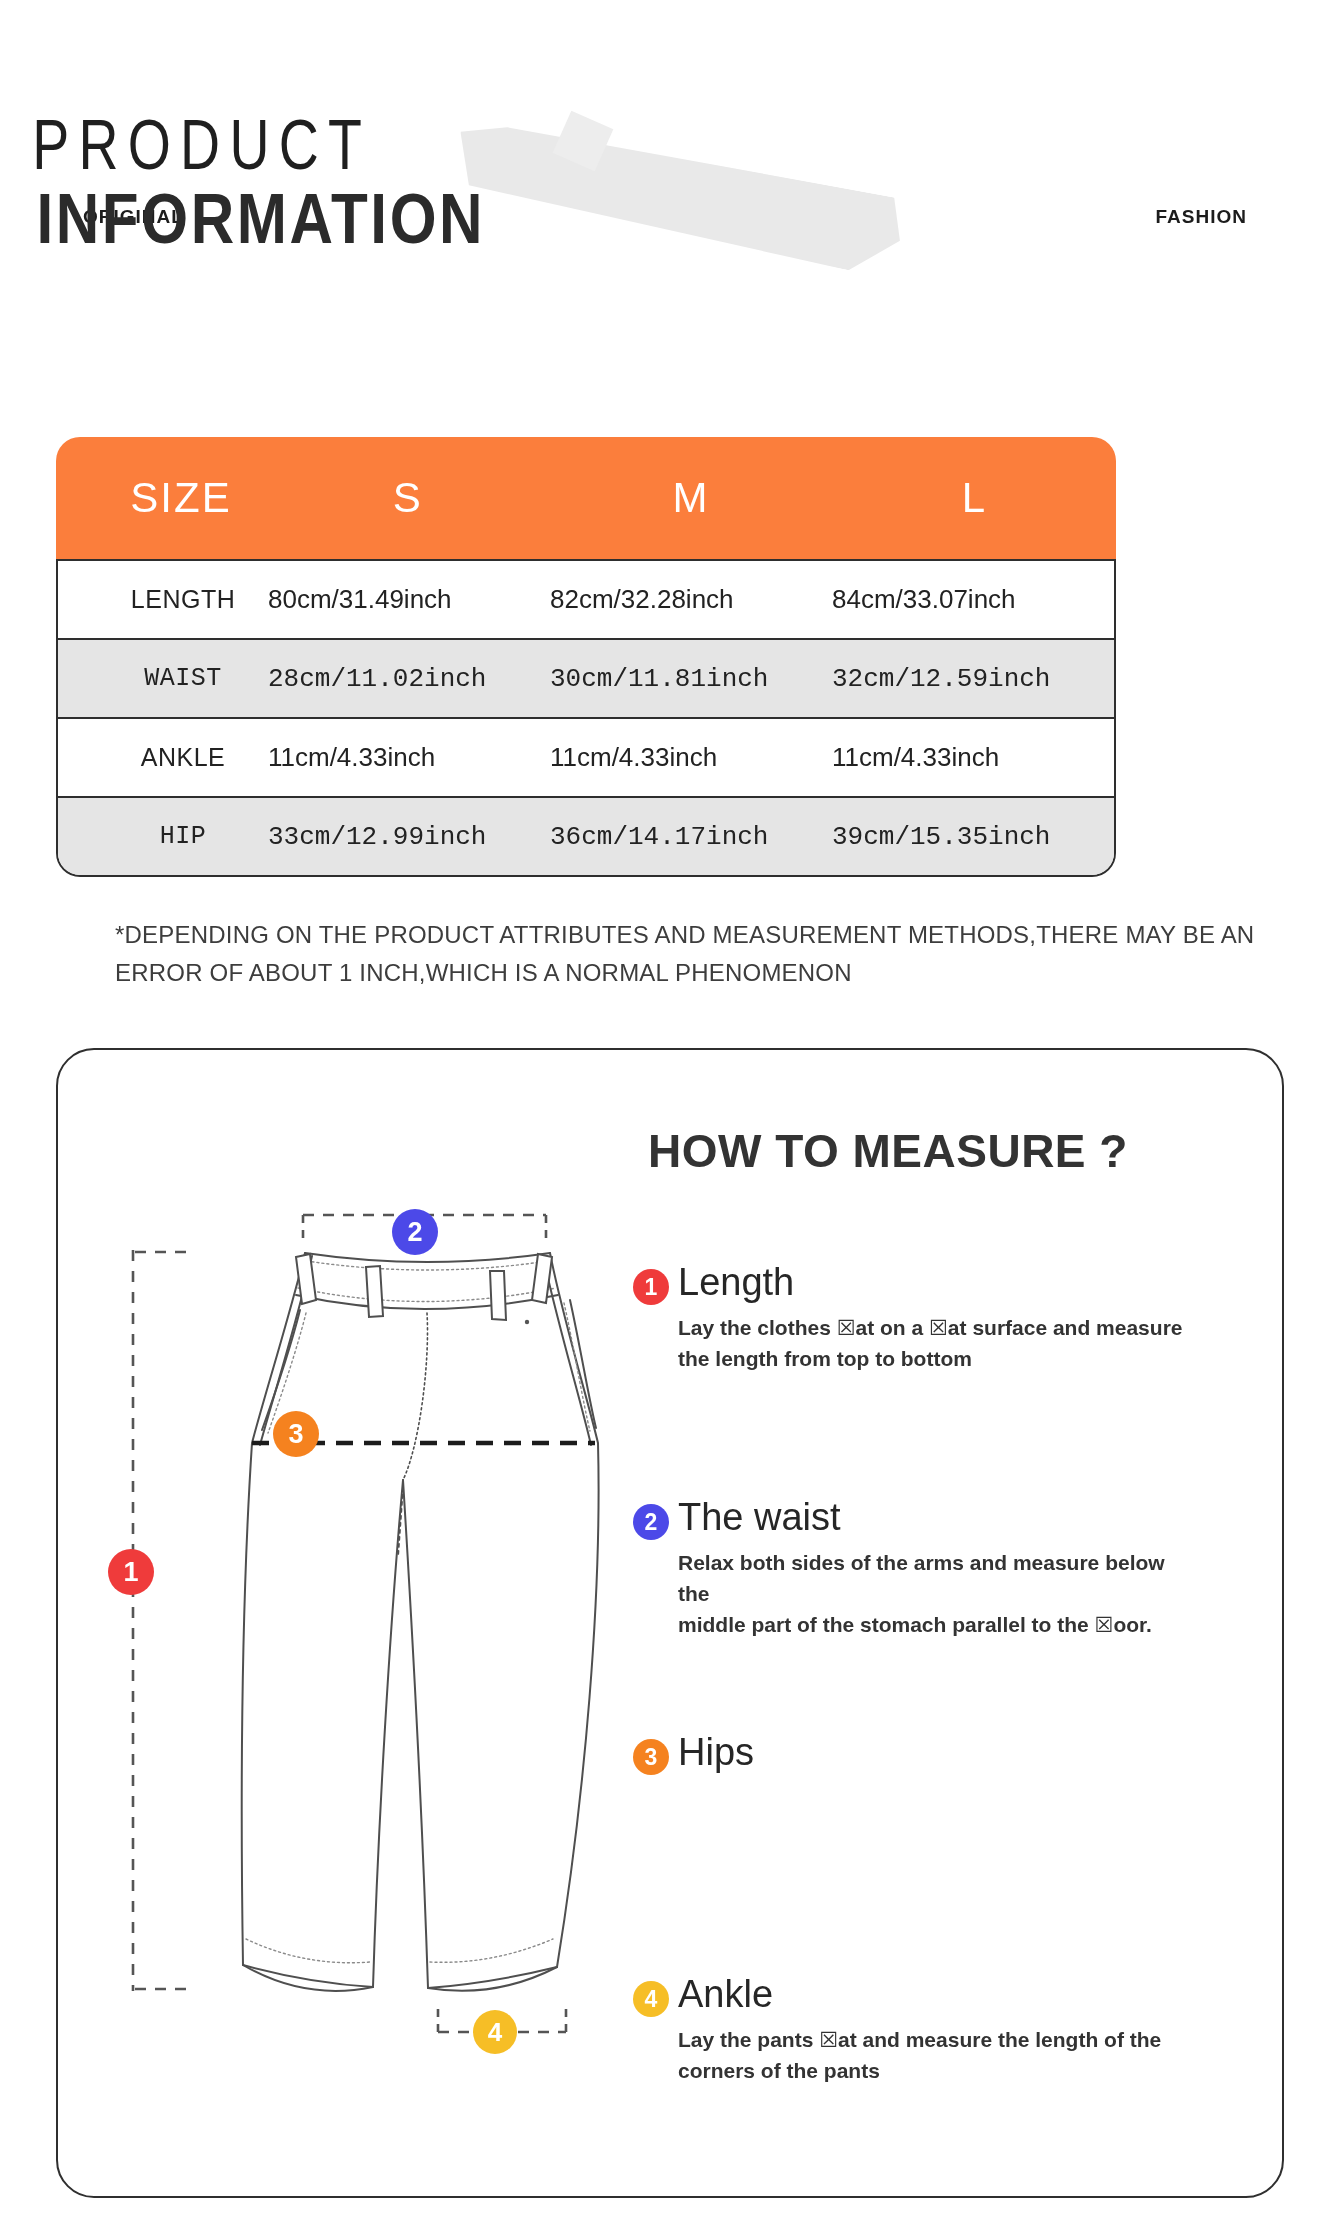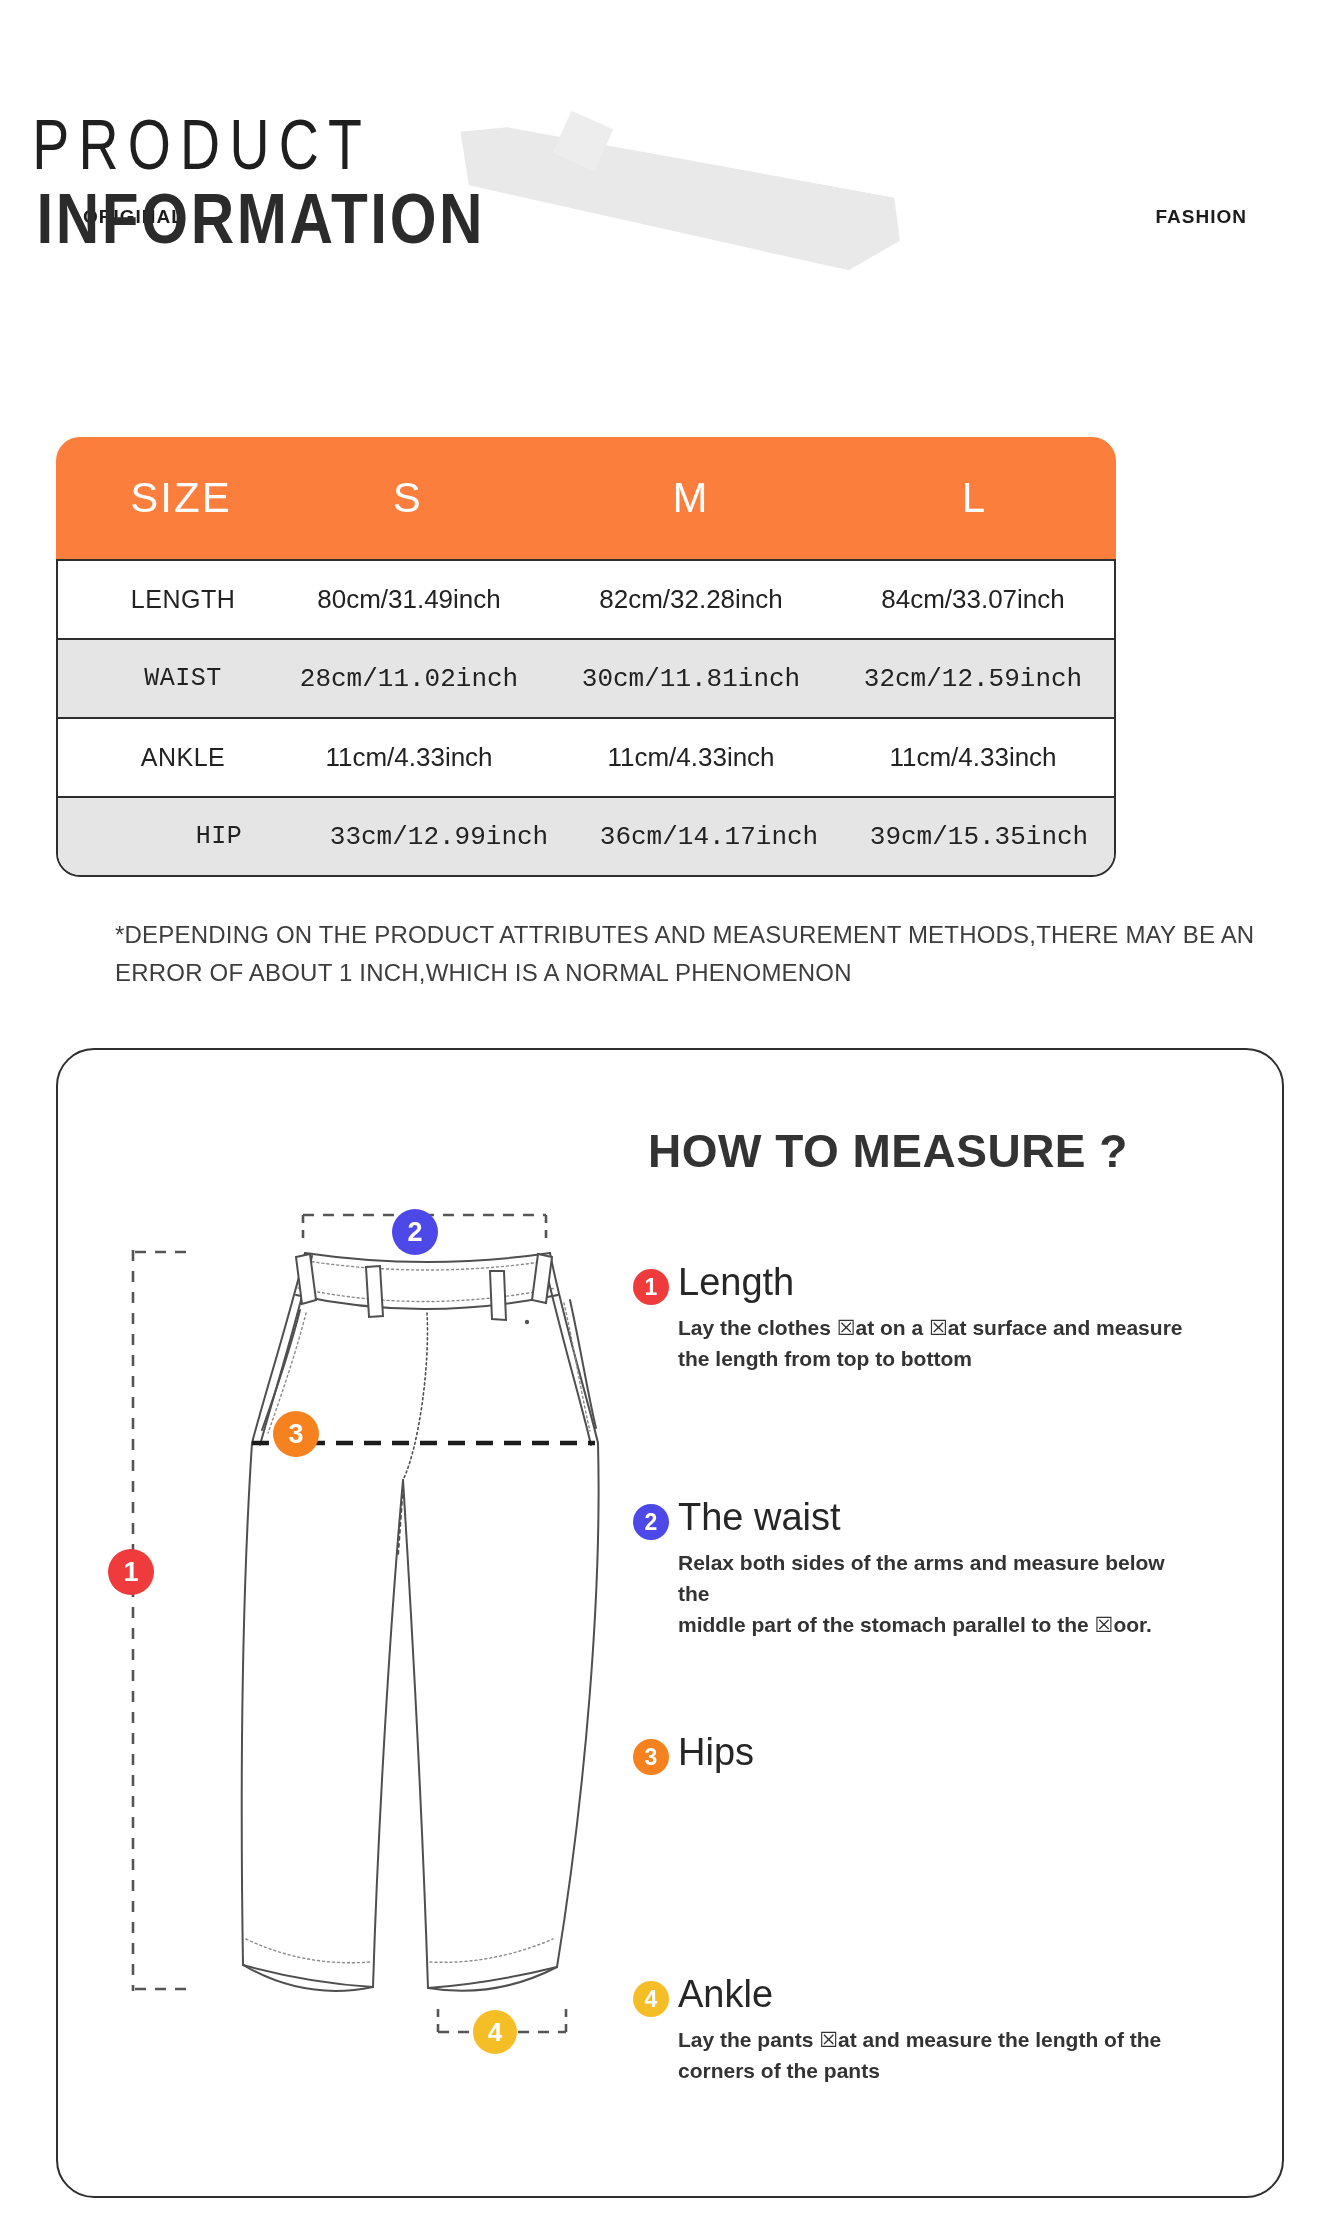--- a/index.html
+++ b/index.html
@@ -17,24 +17,24 @@
   .title-bold{font-size:70px;font-weight:800;letter-spacing:3px;color:#2b2b2b;transform:scale(0.86,1.0);transform-origin:center;display:inline-block;margin-top:6px;}
 
   
   .size-table{position:absolute;left:56px;top:437px;width:1060px;}
   .st-header{height:122px;background:#fb7e3c;border-radius:24px 24px 0 0;display:grid;
              grid-template-columns:210px 1fr 1fr 1fr;align-items:center;}
   .st-header .cell{color:#ffffff;font-size:42px;font-weight:300;text-align:center;letter-spacing:2px;}
   .st-header .cell:first-child{padding-left:40px;}
   .st-body{border:2px solid #2e2e2e;border-radius:0 0 24px 24px;overflow:hidden;background:#fff;}
   .trow{display:grid;grid-template-columns:210px 1fr 1fr 1fr;height:77px;align-items:center;border-bottom:2px solid #2e2e2e;}
-  .trow:last-child{border-bottom:none;padding-left:36px;}
+  .trow:last-child{border-bottom:none;}
   .trow.alt{background:#e5e5e5;font-family:Liberation Mono, monospace;}
   .tlabel{font-size:25px;font-weight:400;text-align:center;padding-left:40px;color:#222;letter-spacing:0.5px;}
-  .tval{font-size:26px;font-weight:400;text-align:center;color:#222;}
+  .tval{font-size:26px;font-weight:400;text-align:left;color:#222;}
 
   
   .disclaimer{position:absolute;left:115px;top:916px;width:1160px;font-size:24px;font-weight:400;
               color:#3d3d3d;line-height:38px;letter-spacing:0.2px;}
 
   
   .card{position:absolute;left:56px;top:1048px;width:1224px;height:1146px;border:2.5px solid #2f2f2f;border-radius:38px;}
   .howto-title{position:absolute;left:648px;top:1124px;font-size:46px;font-weight:700;color:#333;letter-spacing:0.5px;}
 
   .section{position:absolute;left:633px;width:560px;}

